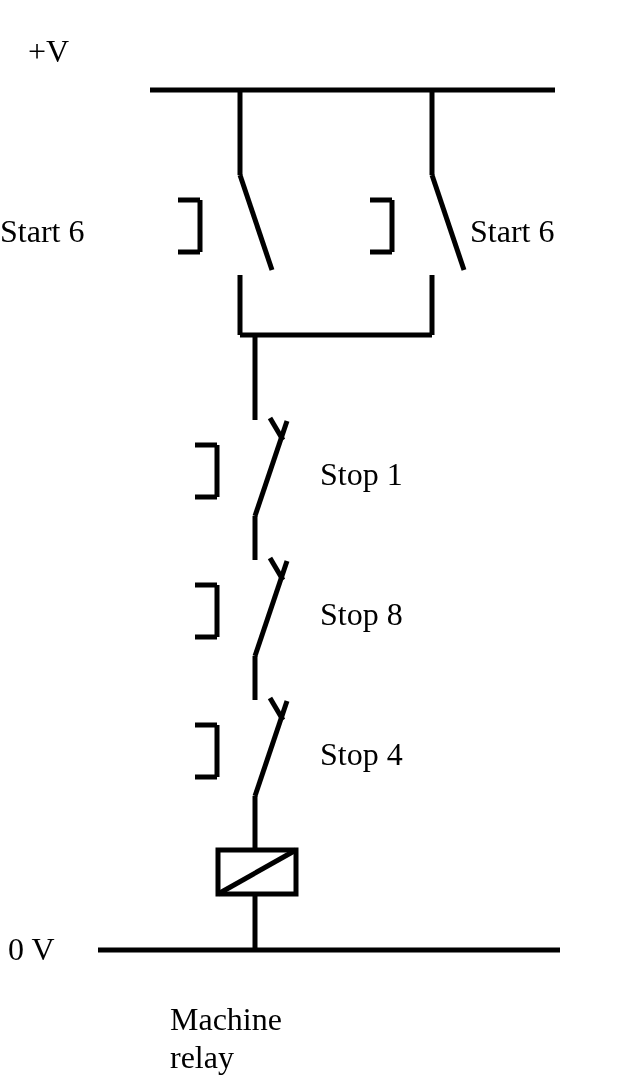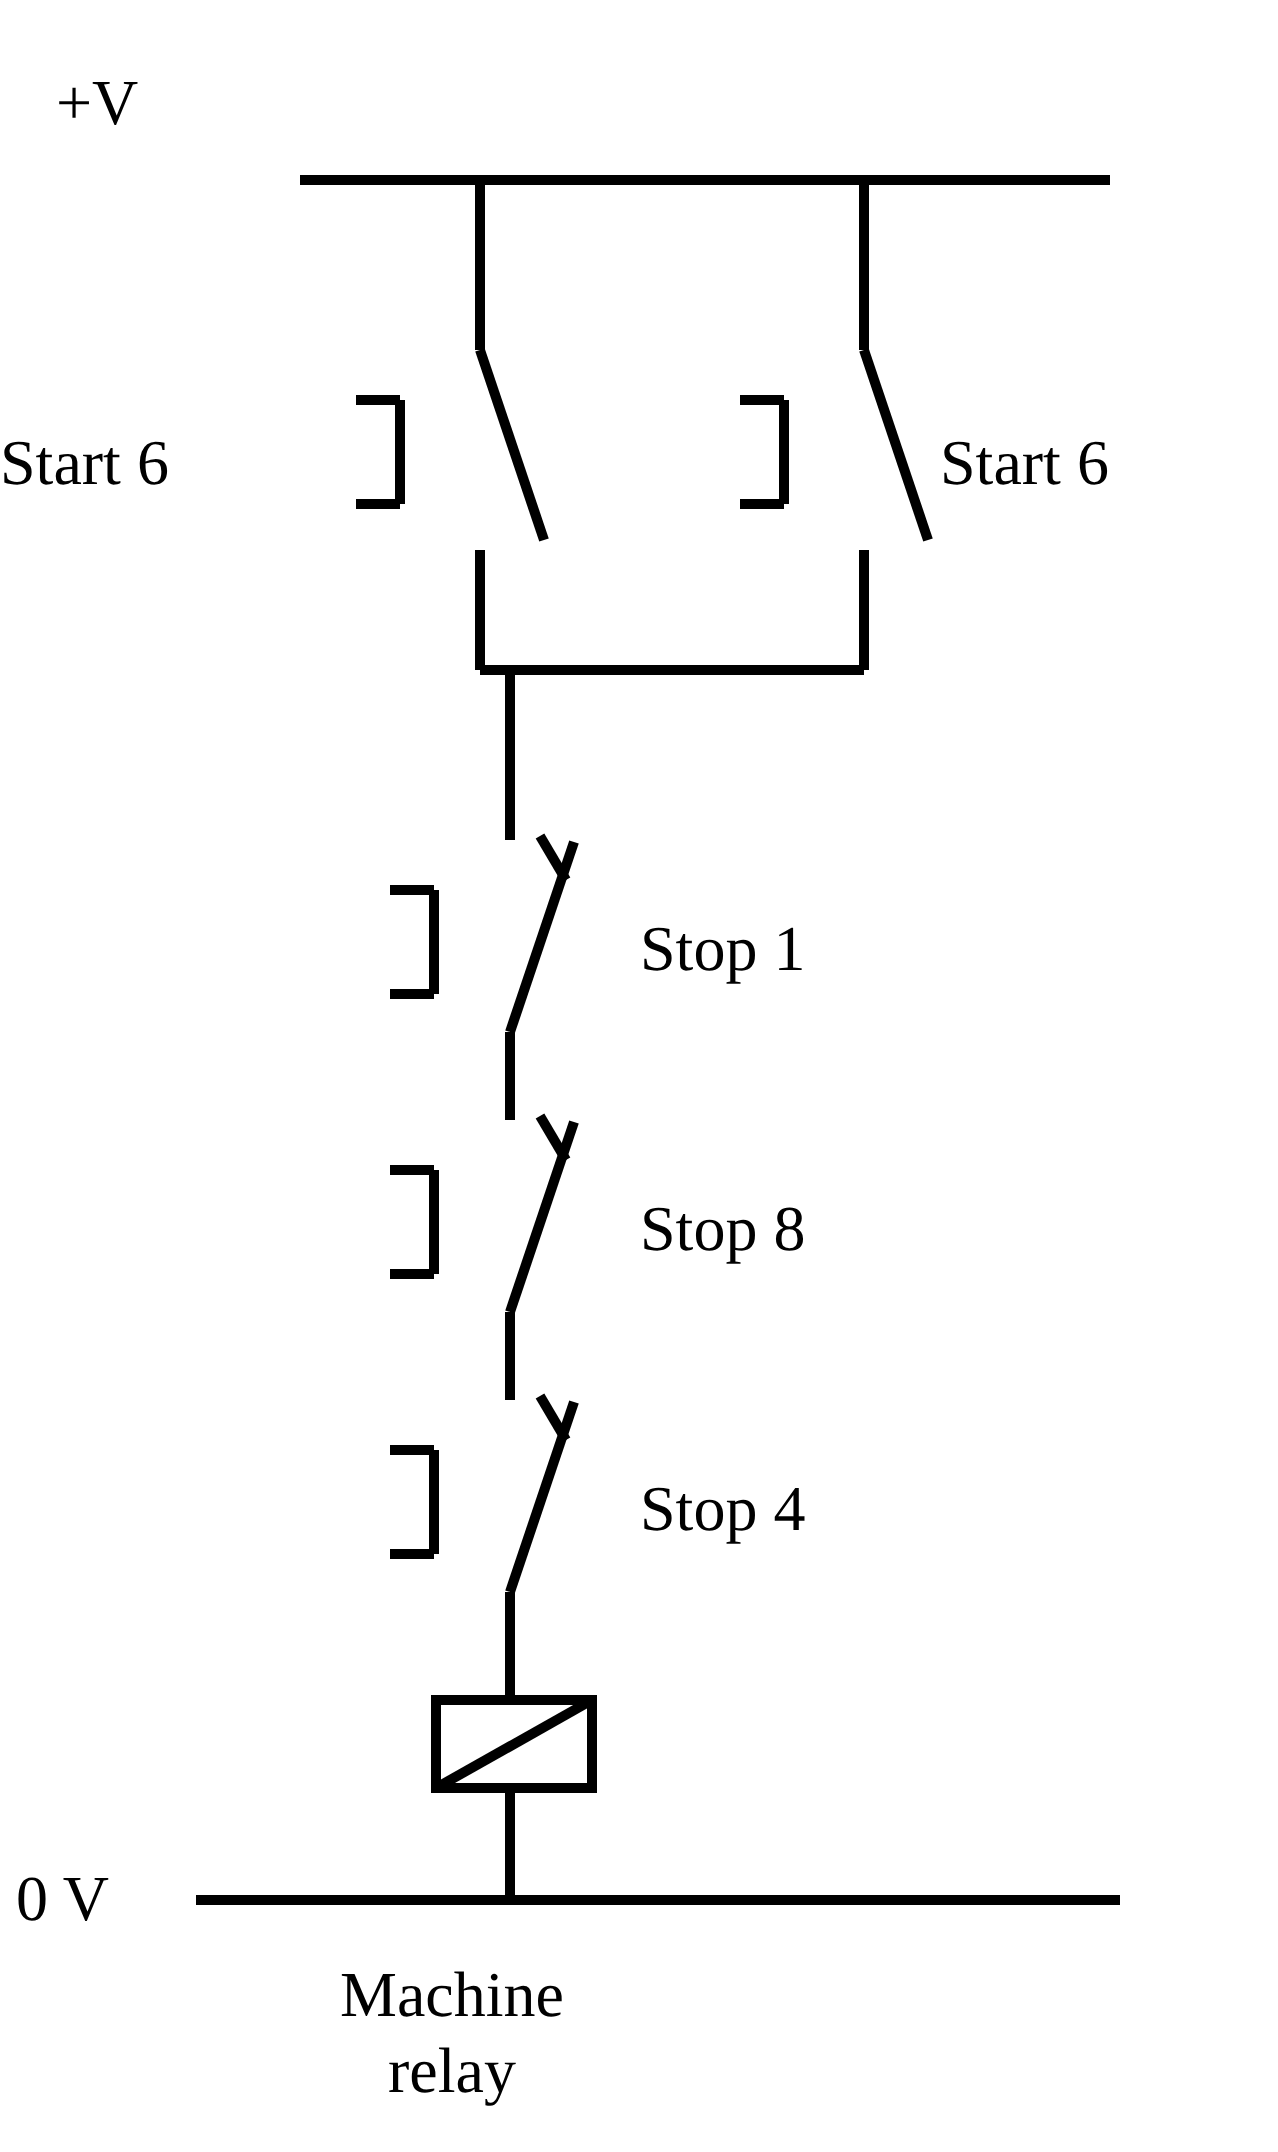--- a/index.html
+++ b/index.html
@@ -26,21 +26,21 @@
 </head>
 <body>
 
 <div class="label" style="left:28px;  top:32px;">+V</div>
 <div class="label" style="left:0px;   top:212px;">Start 6</div>
 <div class="label" style="left:470px; top:212px;">Start 6</div>
 <div class="label" style="left:320px; top:455px;text-align:center;">Stop 1</div>
 <div class="label" style="left:320px; top:595px;">Stop 8</div>
 <div class="label" style="left:320px; top:735px;">Stop 4</div>
 <div class="label" style="left:8px;   top:930px;">0 V</div>
-<div class="label" style="left:170px; top:978px;text-align:center;">Machine
+<div class="label" style="left:170px; top:1000px;">Machine
 relay</div>
 
 <svg width="639" height="1076" viewBox="0 0 639 1076">
   <g stroke="#000" stroke-width="5" fill="none" stroke-linecap="butt">
 
     <line x1="150" y1="90" x2="555" y2="90"></line>
 
     <line x1="240" y1="90" x2="240" y2="175"></line>
     <line x1="432" y1="90" x2="432" y2="175"></line>
 

